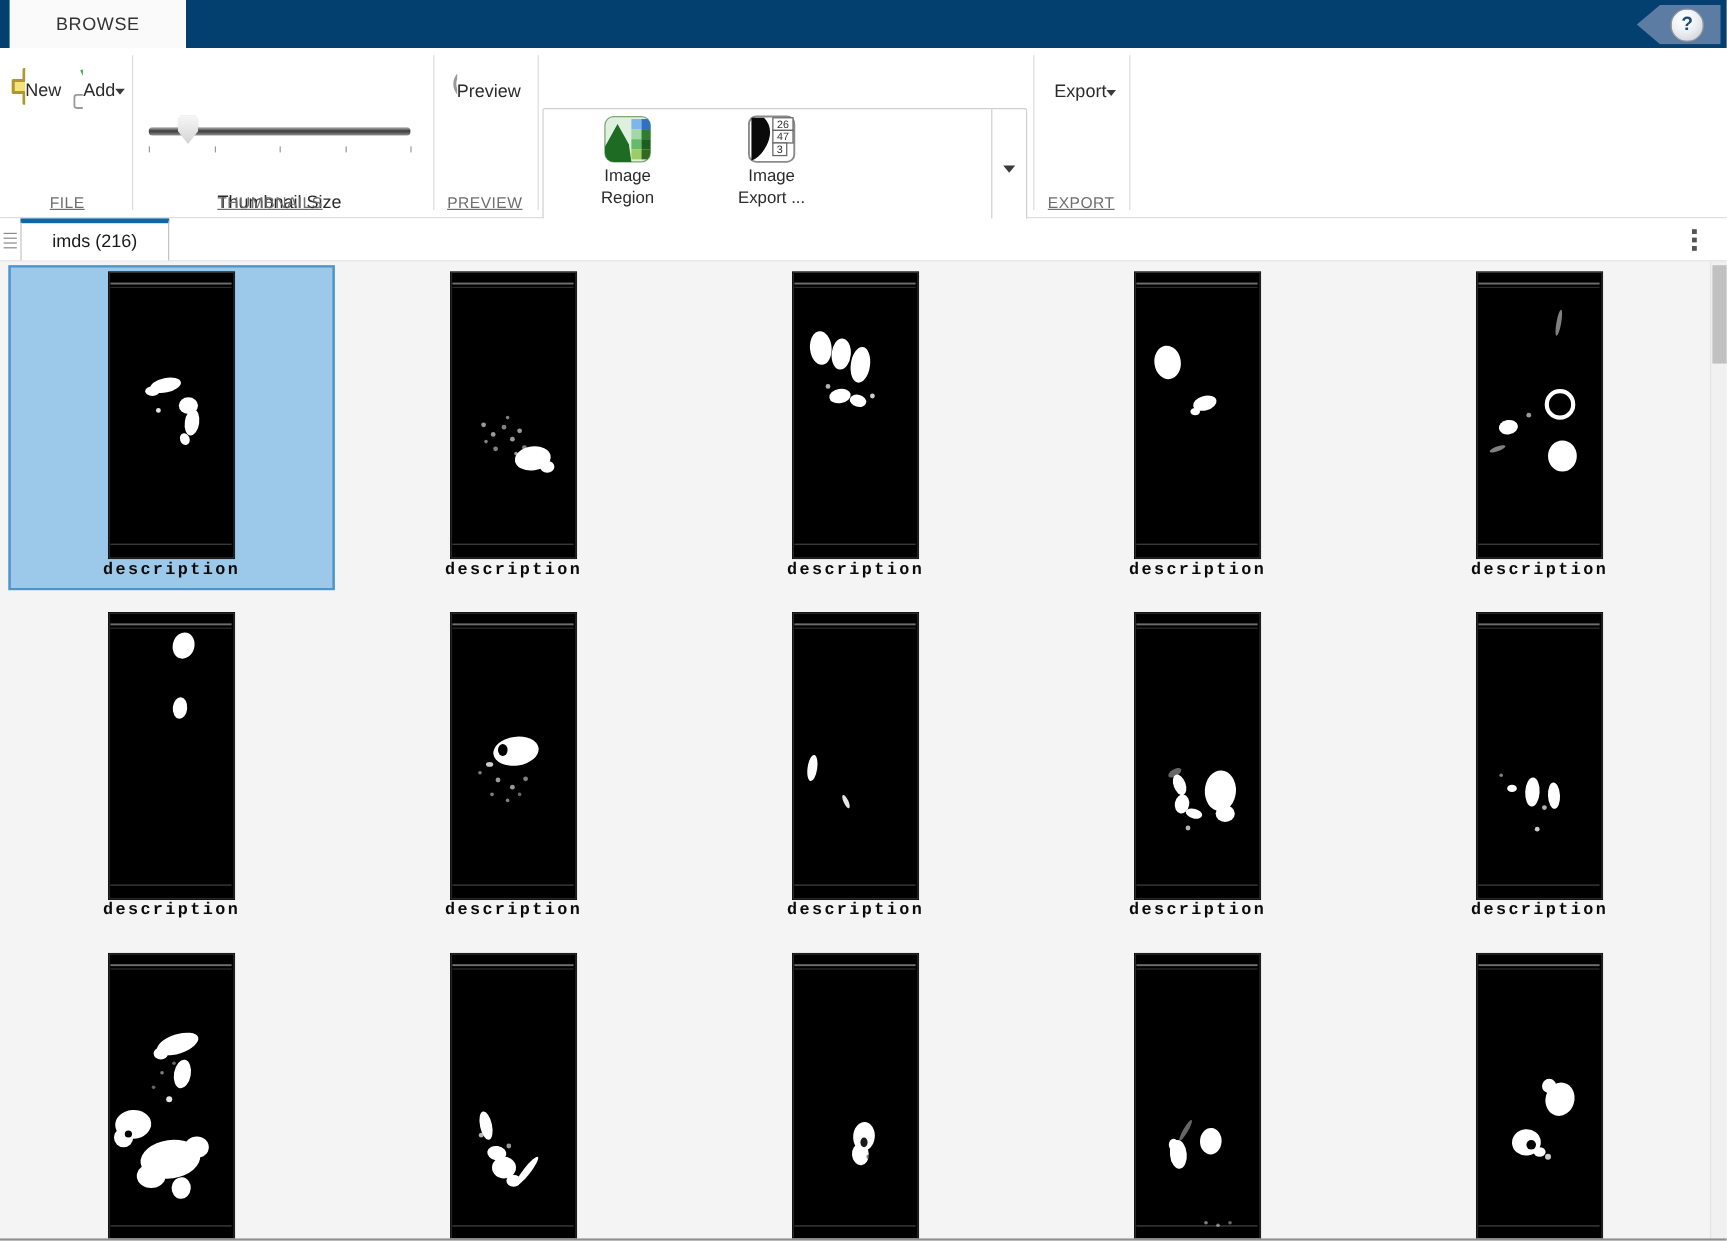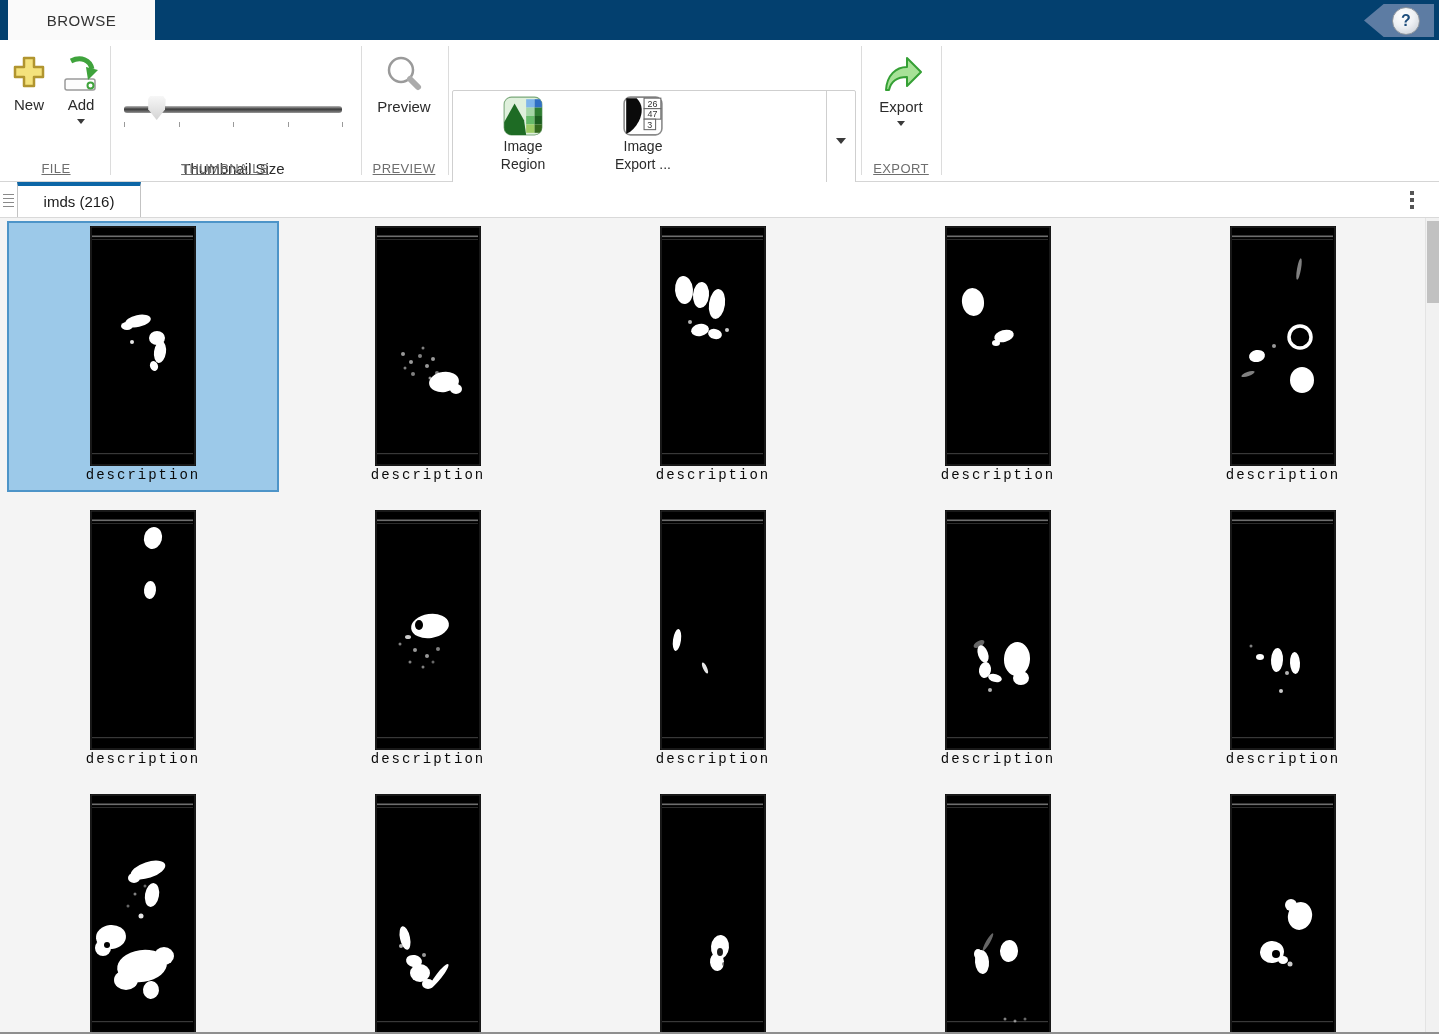--- a/index.html
+++ b/index.html
@@ -23,21 +23,21 @@
   #help-ball{
     width:26px;height:26px;border-radius:50%;
     background:radial-gradient(circle at 40% 30%,#ffffff 0%,#eef1f4 45%,#c3c9d1 100%);
     border:1px solid #8e959d;display:flex;align-items:center;justify-content:center;
     font-weight:bold;font-size:16px;color:#1d4d7c;
   }
   
   #ribbon{position:absolute;left:0;top:40px;width:1439px;height:142px;background:#fff;border-bottom:1px solid #d5d5d5;box-sizing:border-box;}
   .vdiv{position:absolute;top:6px;bottom:6px;width:1px;background:#dcdcdc;}
   .sec-label{position:absolute;bottom:5px;font-size:13px;color:#6e6e6e;letter-spacing:.4px;text-align:center;white-space:nowrap;text-decoration:underline;}
-  .rbtn{position:absolute;display:flex;flex-direction:column;align-items:center;cursor:pointer;}
+  .rbtn{position:absolute;display:flex;flex-direction:row;align-items:center;cursor:pointer;}
   .rbtn .lbl{font-size:15px;color:#2b2b2b;margin-top:4px;white-space:nowrap;}
   .dd-tri{width:0;height:0;border-left:4.5px solid transparent;border-right:4.5px solid transparent;border-top:5px solid #3a3a3a;margin-top:6px;}
   
   #slider-track{position:absolute;left:124px;top:66px;width:218px;height:7px;border-radius:3px;
     background:linear-gradient(to bottom,#b9b9b9 0%,#3c3c3c 45%,#6e6e6e 80%,#9a9a9a 100%);cursor:pointer;}
   #slider-thumb{position:absolute;top:56px;width:17px;height:24px;cursor:grab;
     background:linear-gradient(to bottom,#f7f7f7,#d4d4d4);
     clip-path:polygon(12% 0,88% 0,100% 12%,100% 55%,50% 100%,0 55%,0 12%);
     filter:drop-shadow(0 0 1px #7a7a7a);}
   .tick{position:absolute;top:82px;width:1px;height:5px;background:#9a9a9a;}
@@ -57,21 +57,21 @@
   #grip{position:absolute;left:3px;top:9px;width:11px;height:18px;cursor:pointer;}
   #grip div{height:1px;background:#8a8a8a;margin:3px 0;}
   #doc-tab{position:absolute;left:17px;top:0;width:124px;height:35px;background:#fff;
     border-top:4px solid #0d66a6;border-left:1px solid #c3c3c3;border-right:1px solid #c3c3c3;box-sizing:border-box;
     display:flex;align-items:center;justify-content:center;font-size:15px;color:#1a1a1a;cursor:pointer;}
   #kebab{position:absolute;right:24px;top:9px;width:6px;height:20px;cursor:pointer;}
   #kebab div{width:3.5px;height:3.5px;background:#555;margin:0 auto 3.5px auto;}
   
   #content{position:absolute;left:0;top:218px;width:1425px;height:814px;background:#F4F4F4;overflow:hidden;}
   #grid{display:grid;grid-template-columns:repeat(5,272px);grid-auto-rows:271px;column-gap:13px;row-gap:13px;padding:3px 0 0 7px;}
-  .cell{width:272px;height:271px;cursor:pointer;}
+  .cell{width:272px;height:271px;cursor:pointer;font-weight:bold;}
   .cell.selected{background:#9CC9E9;box-shadow:inset 0 0 0 2px #4D94C8;}
   .thumb-img{width:106px;height:240px;margin:5px auto 0 auto;display:block;}
   .thumb-label{text-align:center;font-family:"Liberation Mono",monospace;font-size:14px;letter-spacing:2px;color:#0a0a0a;margin-top:1px;white-space:nowrap;}
   
   #scrollbar{position:absolute;right:0;top:218px;width:14px;height:814px;background:#f1f1f1;border-left:1px solid #e3e3e3;box-sizing:border-box;}
   #scroll-thumb{position:absolute;left:1px;top:3px;width:12px;height:82px;background:#c1c1c1;cursor:grab;}
   #bottom-edge{position:absolute;left:0;bottom:0;width:1439px;height:2px;background:#8f8f8f;}
 </style>
 </head>
 <body>

